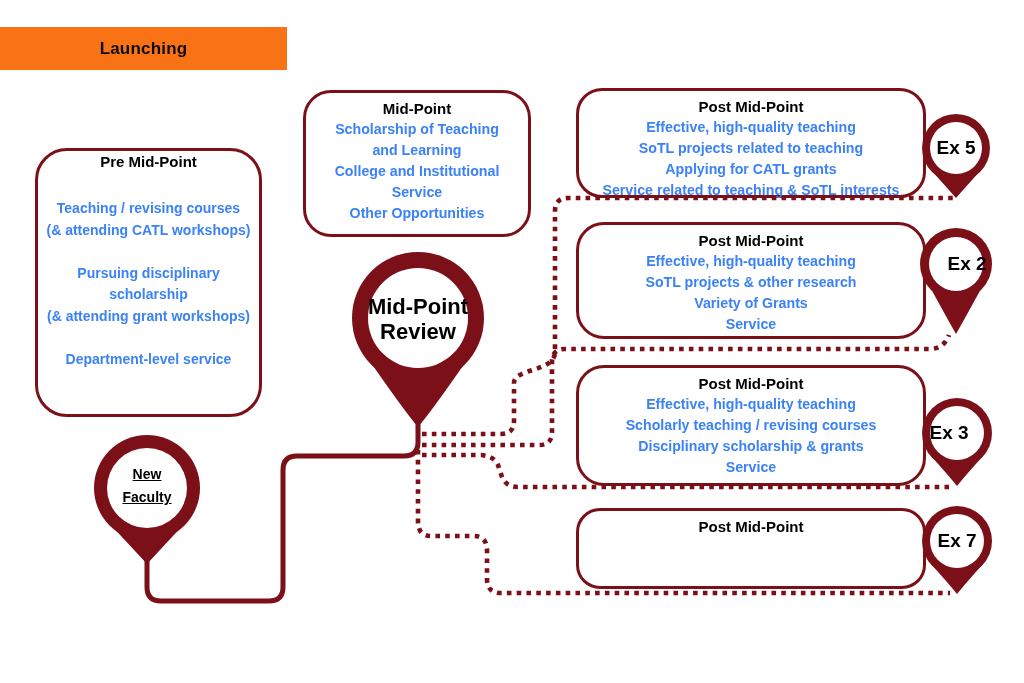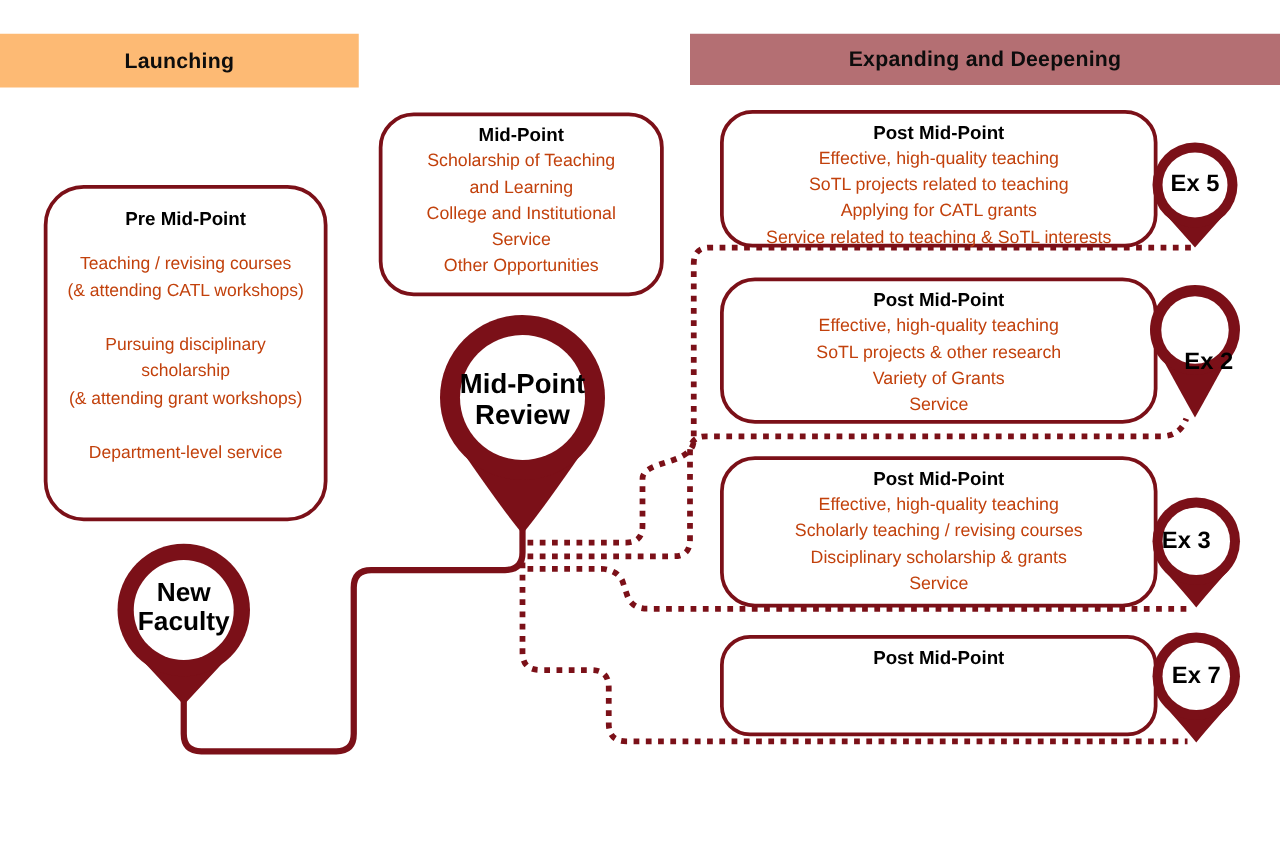--- a/index.html
+++ b/index.html
@@ -3,59 +3,56 @@
 <meta charset="utf-8">
 <style>
   html,body{margin:0;padding:0;background:#ffffff;}
   .stage{
     position:relative;width:1024px;height:683px;background:#ffffff;overflow:hidden;
     font-family:"Liberation Sans", sans-serif;
   }
   
   .band{position:absolute;top:27px;height:41px;display:flex;align-items:center;justify-content:center;}
   .band-label{font-weight:bold;font-size:17px;color:#0d0d0d;letter-spacing:.2px;}
-  .band-launching{left:0;width:287px;background:#fdba74;height:43px;}
+  .band-launching{left:0;width:287px;background:#f97316;height:43px;}
   .band-exploring{left:287px;width:265px;background:#C9939A;}
   .band-expanding{left:552px;width:472px;background:#B46F73;}
   
   .box{
     position:absolute;background:#ffffff;border:3px solid #7B1018;border-radius:28px;
     display:flex;flex-direction:column;align-items:center;box-sizing:border-box;
     text-align:center;z-index:1;
   }
   .box-title{font-weight:bold;font-size:15px;color:#000;line-height:21px;}
-  .box-body{font-size:14.2px;color:#c2410c;line-height:21px;white-space:pre-line;}
-  .box-pre{padding-top:14px;}
-  .box-pre .box-body{margin-top:14px;font-size:14px;line-height:21.5px;}
+  .box-body{font-size:14.2px;color:#3b82f6;line-height:21px;white-space:pre-line;font-weight:bold;}
+  .box-pre{}
+  .box-pre .box-body{margin-top:26px;font-size:14px;line-height:21.5px;}
   .box-tight{padding-top:5px;}
   
   .layer{position:absolute;left:0;top:0;z-index:2;pointer-events:none;}
   .solid-line{stroke:#7B1018;stroke-width:5;fill:none;stroke-linejoin:round;stroke-linecap:round;}
   .dotted-line{stroke:#7B1018;stroke-width:4.6;fill:none;stroke-dasharray:4.6 5.2;stroke-linecap:butt;stroke-linejoin:round;}
   .pin-fill{fill:#7B1018;}
   .pin-inner{fill:#ffffff;}
   
   .pin-label{
     position:absolute;z-index:3;text-align:center;font-weight:bold;color:#000;
     white-space:pre-line;pointer-events:none;
   }
-  .pin-label-big{font-size:21px;line-height:23px;}
+  .pin-label-big{font-size:14px;line-height:23px;text-decoration:underline;}
   .pin-label-mid{font-size:22px;line-height:25px;}
   .pin-label-ex{font-size:19px;line-height:20px;}
 </style>
 </head>
 <body>
 
 <div class="stage">
 
   <div class="band band-launching">
     <span class="band-label">Launching</span>
-  </div>
-  <div class="band band-expanding">
-    <span class="band-label">Expanding and Deepening</span>
   </div>
 
   <div class="box box-pre" style="left:35px;top:148px;width:227px;height:269px;border-radius:32px;">
     <div class="box-title">Pre Mid-Point</div>
     <div class="box-body">Teaching / revising courses
 (&amp; attending CATL workshops)
 
 Pursuing disciplinary
 scholarship
 (&amp; attending grant workshops)
@@ -147,17 +144,17 @@
       <circle class="pin-fill" cx="957" cy="541" r="35"></circle>
       <circle class="pin-inner" cx="957" cy="541" r="27"></circle>
     </g>
   </svg>
 
   <div class="pin-label pin-label-big" style="left:87px;top:463px;width:120px;">New
 Faculty</div>
   <div class="pin-label pin-label-mid" style="left:333px;top:294px;width:170px;">Mid-Point
 Review</div>
   <div class="pin-label pin-label-ex" style="left:921px;top:138px;width:70px;">Ex 5</div>
-  <div class="pin-label pin-label-ex" style="left:921px;top:254px;width:92px;margin-top:26px;">Ex 2</div>
+  <div class="pin-label pin-label-ex" style="left:921px;top:254px;width:92px;">Ex 2</div>
   <div class="pin-label pin-label-ex" style="left:922px;top:423px;width:54px;">Ex 3</div>
   <div class="pin-label pin-label-ex" style="left:922px;top:531px;width:70px;">Ex 7</div>
 
 </div>
 
 </body></html>

